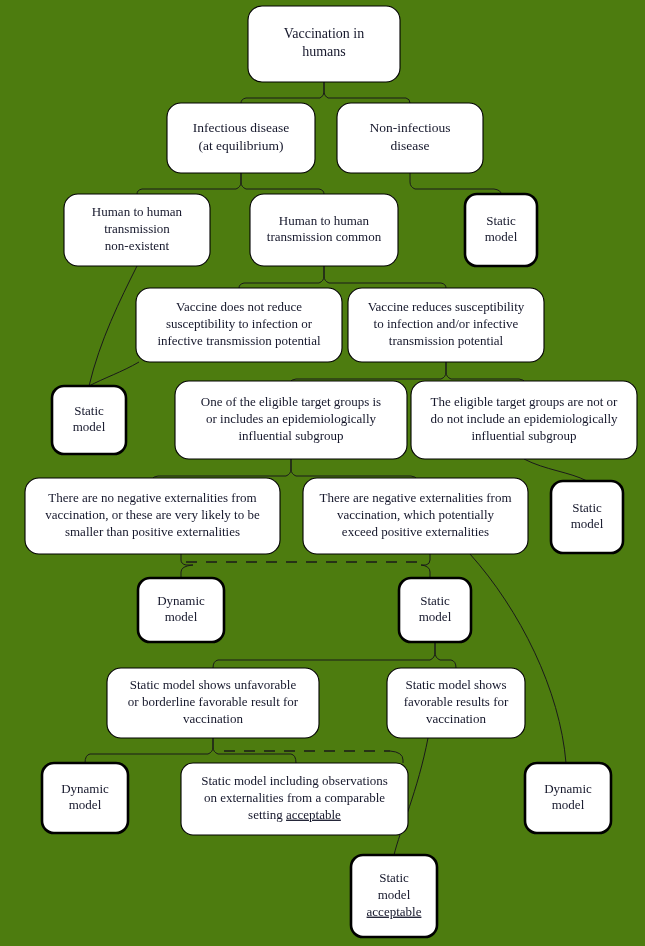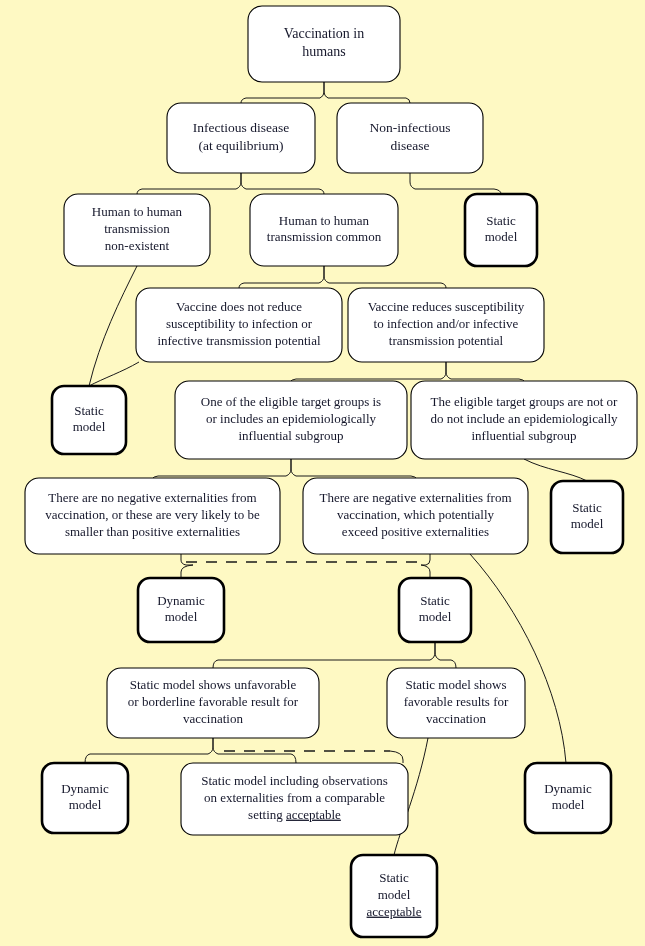--- a/index.html
+++ b/index.html
@@ -10,21 +10,21 @@
   }
   body {
     font-family: "Liberation Serif", "DejaVu Serif", serif;
     color: #1a1a2e;
   }
   #diagram-root {
     position: relative;
     width: 645px;
     height: 946px;
     overflow: hidden;
-    background: #fef9c3;
+    background: #4d7c0f;
   }
   svg#flow {
     display: block;
     width: 645px;
     height: 946px;
   }
   .node-box {
     fill: #ffffff;
     stroke: #000000;
     stroke-width: 1;

